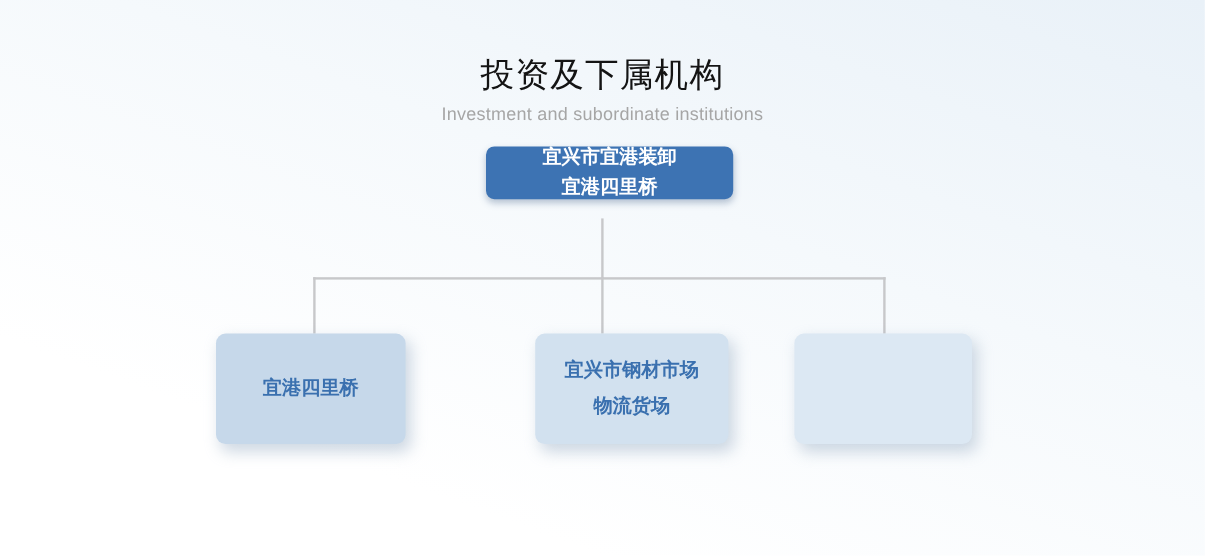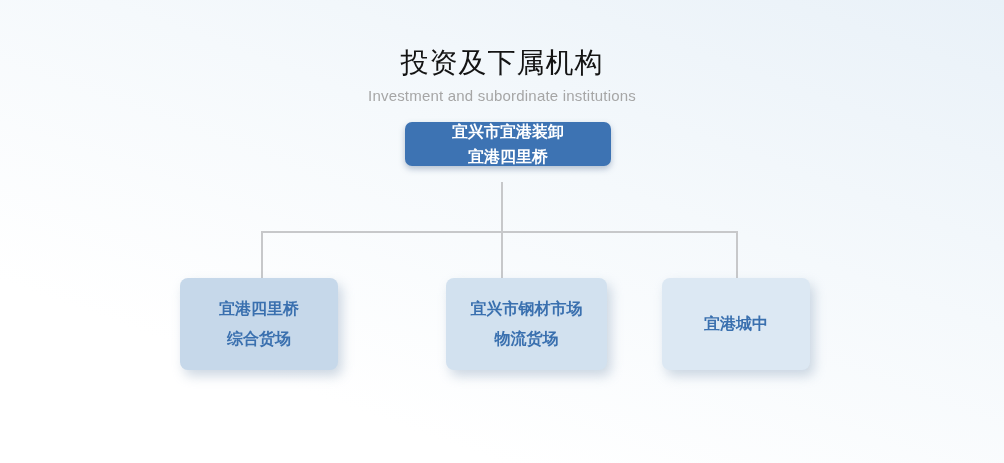--- a/index.html
+++ b/index.html
@@ -93,25 +93,23 @@
   <div class="connector conn-child-1"></div>
   <div class="connector conn-child-2"></div>
 
   <div class="node node-root">
     <span>宜兴市宜港装卸</span>
     <span>宜港四里桥</span>
   </div>
 
   <div class="node node-child node-child-0">
     <span>宜港四里桥</span>
-    <span>综合货场</span>
   </div>
 
   <div class="node node-child node-child-1">
     <span>宜兴市钢材市场</span>
     <span>物流货场</span>
   </div>
 
   <div class="node node-child node-child-2">
-    <span>宜港城中</span>
   </div>
 
 </div>
 
 </body></html>

